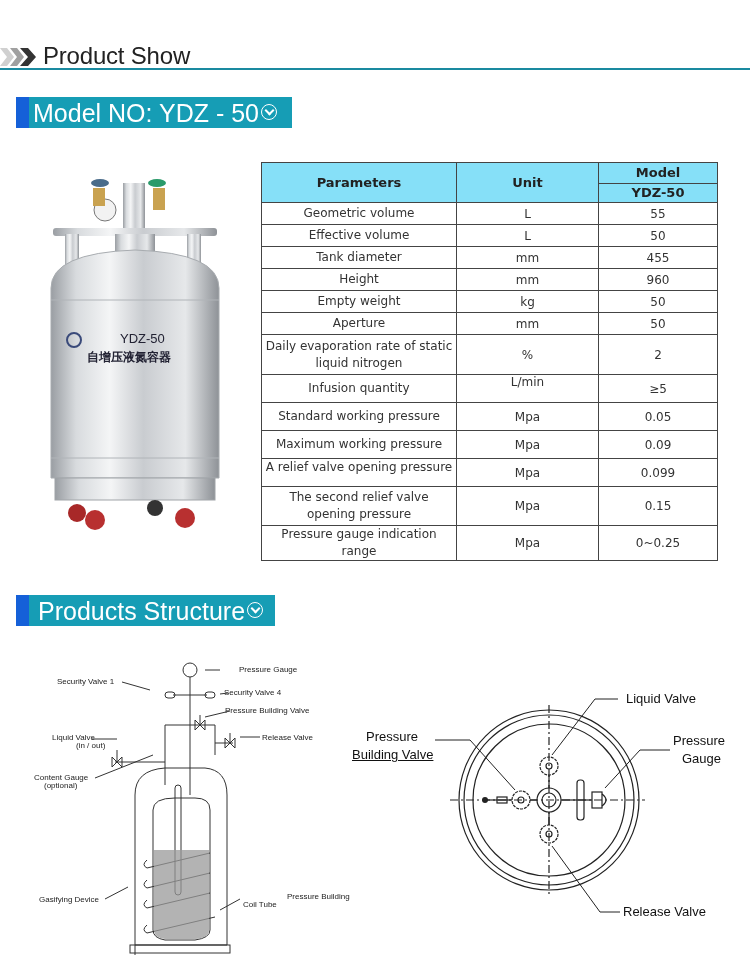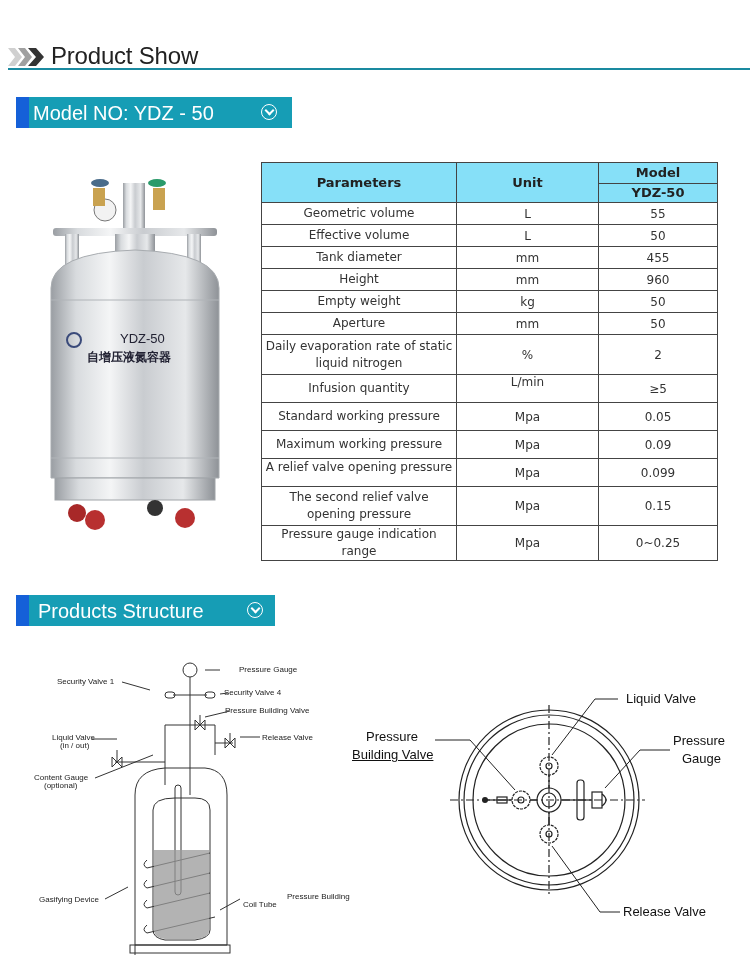--- a/index.html
+++ b/index.html
@@ -1,29 +1,29 @@
 <!DOCTYPE html>
 <html><head>
 <meta charset="utf-8">
 <style>
   html, body { margin:0; padding:0; background:#ffffff; }
   body { width:750px; height:968px; position:relative; overflow:hidden;
          font-family:"Liberation Sans", sans-serif; color:#222; }
   .abs { position:absolute; }
 
   
-  .section-title { left:8px; top:40px; width:708px; height:30px; }
+  .section-title { left:0; top:40px; width:708px; height:30px; }
   .section-title .chev { position:absolute; left:0; top:8px; width:42px; height:18px; }
   .section-title .label { position:absolute; left:43px; top:2px; font-size:24px; color:#222; letter-spacing:-0.2px; }
   .section-title .rule { position:absolute; left:0; top:28px; width:750px; height:2px; background:#1a8aa0; }
 
   
   .bar { background:#169db5; height:31px; color:#fff; }
   .bar .accent { position:absolute; left:0; top:0; width:13px; height:31px; background:#1560d8; }
-  .bar .txt { position:absolute; left:17px; top:1px; font-size:20px; line-height:30px; white-space:nowrap; }
+  .bar .txt { position:absolute; left:17px; top:1px; font-size:25px; line-height:30px; white-space:nowrap; }
   .bar .circ-icon { position:absolute; top:7px; width:16px; height:16px; border:1.5px solid #fff; border-radius:50%; box-sizing:border-box; }
   .bar .circ-icon:after { content:""; position:absolute; left:4px; top:2px; width:5px; height:5px;
       border-right:2px solid #fff; border-bottom:2px solid #fff; transform:rotate(45deg); }
 
   
   table.spec { position:absolute; left:261px; top:162px; width:457px; border-collapse:collapse;
       font-family:"DejaVu Sans", sans-serif; font-size:12px; color:#333;padding-left:33px; }
   table.spec td, table.spec th { border:1px solid #444; padding:0 3px; }
   table.spec th { background:#86e0f8; color:#222; font-weight:bold; font-size:13px; text-align:center; }
   table.spec td.c { text-align:center; }
@@ -234,21 +234,21 @@
       <line x1="70" y1="123" x2="128" y2="100"></line>
       <line x1="80" y1="244" x2="103" y2="232"></line>
       <line x1="215" y1="244" x2="195" y2="255"></line>
     </g>
   </svg>
   <span class="dlabel" style="left:197px; top:10px;padding-left:17px;">Pressure Gauge</span>
   <span class="dlabel" style="left:32px; top:22px;">Security Valve 1</span>
   <span class="dlabel" style="left:199px; top:33px;">Security Valve 4</span>
   <span class="dlabel" style="left:200px; top:51px;">Pressure Building Valve</span>
   <span class="dlabel" style="left:27px; top:78px;">Liquid Valve</span>
-  <span class="dlabel" style="left:35px; top:86px;">(in / out)</span>
+  <span class="dlabel" style="left:51px; top:86px;">(in / out)</span>
   <span class="dlabel" style="left:237px; top:78px;">Release Valve</span>
   <span class="dlabel" style="left:9px; top:118px;">Content Gauge</span>
   <span class="dlabel" style="left:19px; top:126px;">(optional)</span>
   <span class="dlabel" style="left:14px; top:240px;">Gasifying Device</span>
   <span class="dlabel" style="left:218px; top:237px;padding-left:44px;">Pressure Building</span>
   <span class="dlabel" style="left:218px; top:245px;">Coil Tube</span>
 </div>
 
 <div class="abs diagram-right">
   <svg width="400" height="250" viewBox="0 0 400 250" style="position:absolute;left:0;top:0;">

